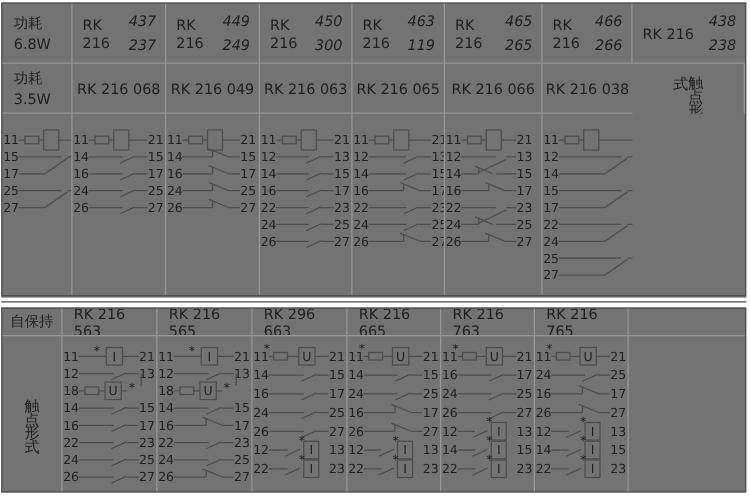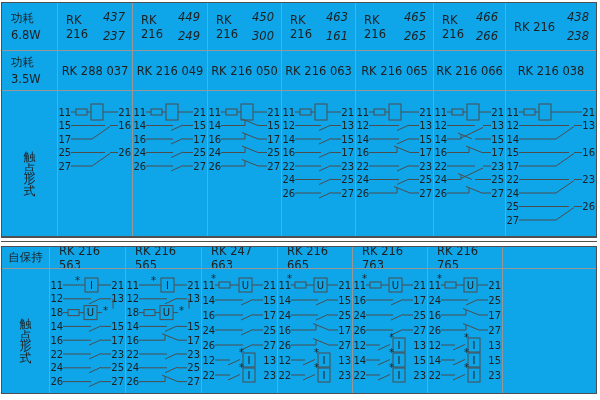--- a/index.html
+++ b/index.html
@@ -1,18 +1,18 @@
 <!DOCTYPE html>
 <html><head>
 <meta charset="utf-8">
 <style>
   html,body{margin:0;padding:0;background:#fff;}
   .page{position:relative;width:600px;height:400px;background:#fff;overflow:hidden;
         font-family:"DejaVu Sans","Liberation Sans",sans-serif;color:#1f1f1f;}
-  .tbl{position:absolute;left:1px;width:596px;display:grid;border:1.5px solid #4f4f4f;box-sizing:border-box;background:#0ea5e9;}
+  .tbl{position:absolute;left:1px;width:596px;display:grid;border:1.5px solid #4f4f4f;box-sizing:border-box;background:#737373;}
   .tbl-top{top:2px;height:235px;grid-template-columns:56px 75px 75px 74px 74px 78px 72px 1fr;grid-template-rows:48px 40px 1fr;}
   .tbl-bot{top:246px;height:148px;grid-template-columns:48px 76px 76px 76px 75px 75px 75px 1fr;grid-template-rows:22px 1fr;}
   .divider{position:absolute;left:1px;top:237px;width:596px;height:5px;box-sizing:border-box;
            border-top:1.5px solid #4f4f4f;border-bottom:1.5px solid #4f4f4f;}
   .cell{border-right:1px solid #979797;border-bottom:1px solid #979797;box-sizing:border-box;overflow:hidden;}
   .cell.lastcol{border-right:none;}
   .cell.lastrow{border-bottom:none;}
   .lab{display:flex;flex-direction:column;justify-content:center;padding-left:9px;font-size:11.5px;line-height:17px;}
   .hc{display:flex;align-items:center;justify-content:space-between;padding:0 7px 0 8px;font-size:11.5px;}
   .hc .codes{display:flex;flex-direction:column;align-items:flex-end;line-height:19px;font-style:italic;}
@@ -55,21 +55,21 @@
         <span>RK 216</span>
         <span class="codes">
           <span>450</span>
           <span>300</span>
         </span>
       </div>
     <div class="cell hc">
         <span>RK 216</span>
         <span class="codes">
           <span>463</span>
-          <span>161</span>
+          <span>119</span>
         </span>
       </div>
     <div class="cell hc">
         <span>RK 216</span>
         <span class="codes">
           <span>465</span>
           <span>265</span>
         </span>
       </div>
     <div class="cell hc">
@@ -84,23 +84,22 @@
         <span class="codes">
           <span>438</span>
           <span>238</span>
         </span>
       </div>
 
     <div class="cell lab">
       <span>功耗</span>
       <span>3.5W</span>
     </div>
-    <div class="cell m35">RK 288  037</div>
+    <div class="cell m35">RK 216  068</div>
     <div class="cell m35">RK 216  049</div>
-    <div class="cell m35">RK 216  050</div>
     <div class="cell m35">RK 216  063</div>
     <div class="cell m35">RK 216  065</div>
     <div class="cell m35">RK 216  066</div>
     <div class="cell m35 lastcol">RK 216  038</div>
 
     <div class="cell vlc lastrow">
         <span class="vl">触点形式</span>
       </div>
     <div class="cell dg lastrow">
         <svg width="74" height="145" viewBox="0 0 74 145">
@@ -363,21 +362,21 @@
       </div>
   </div>
 
   <div class="divider"></div>
 
   <div class="tbl tbl-bot">
 
     <div class="cell bh center">自保持</div>
     <div class="cell bh">RK 216 563</div>
     <div class="cell bh">RK 216 565</div>
-    <div class="cell bh">RK 247 663</div>
+    <div class="cell bh">RK 296 663</div>
     <div class="cell bh">RK 216 665</div>
     <div class="cell bh">RK 216 763</div>
     <div class="cell bh">RK 216 765</div>
     <div class="cell bh lastcol"></div>
 
     <div class="cell vlc lastrow">
         <span class="vl">触点形式</span>
       </div>
     <div class="cell dg lastrow">
         <svg width="75" height="124" viewBox="0 0 75 124">

